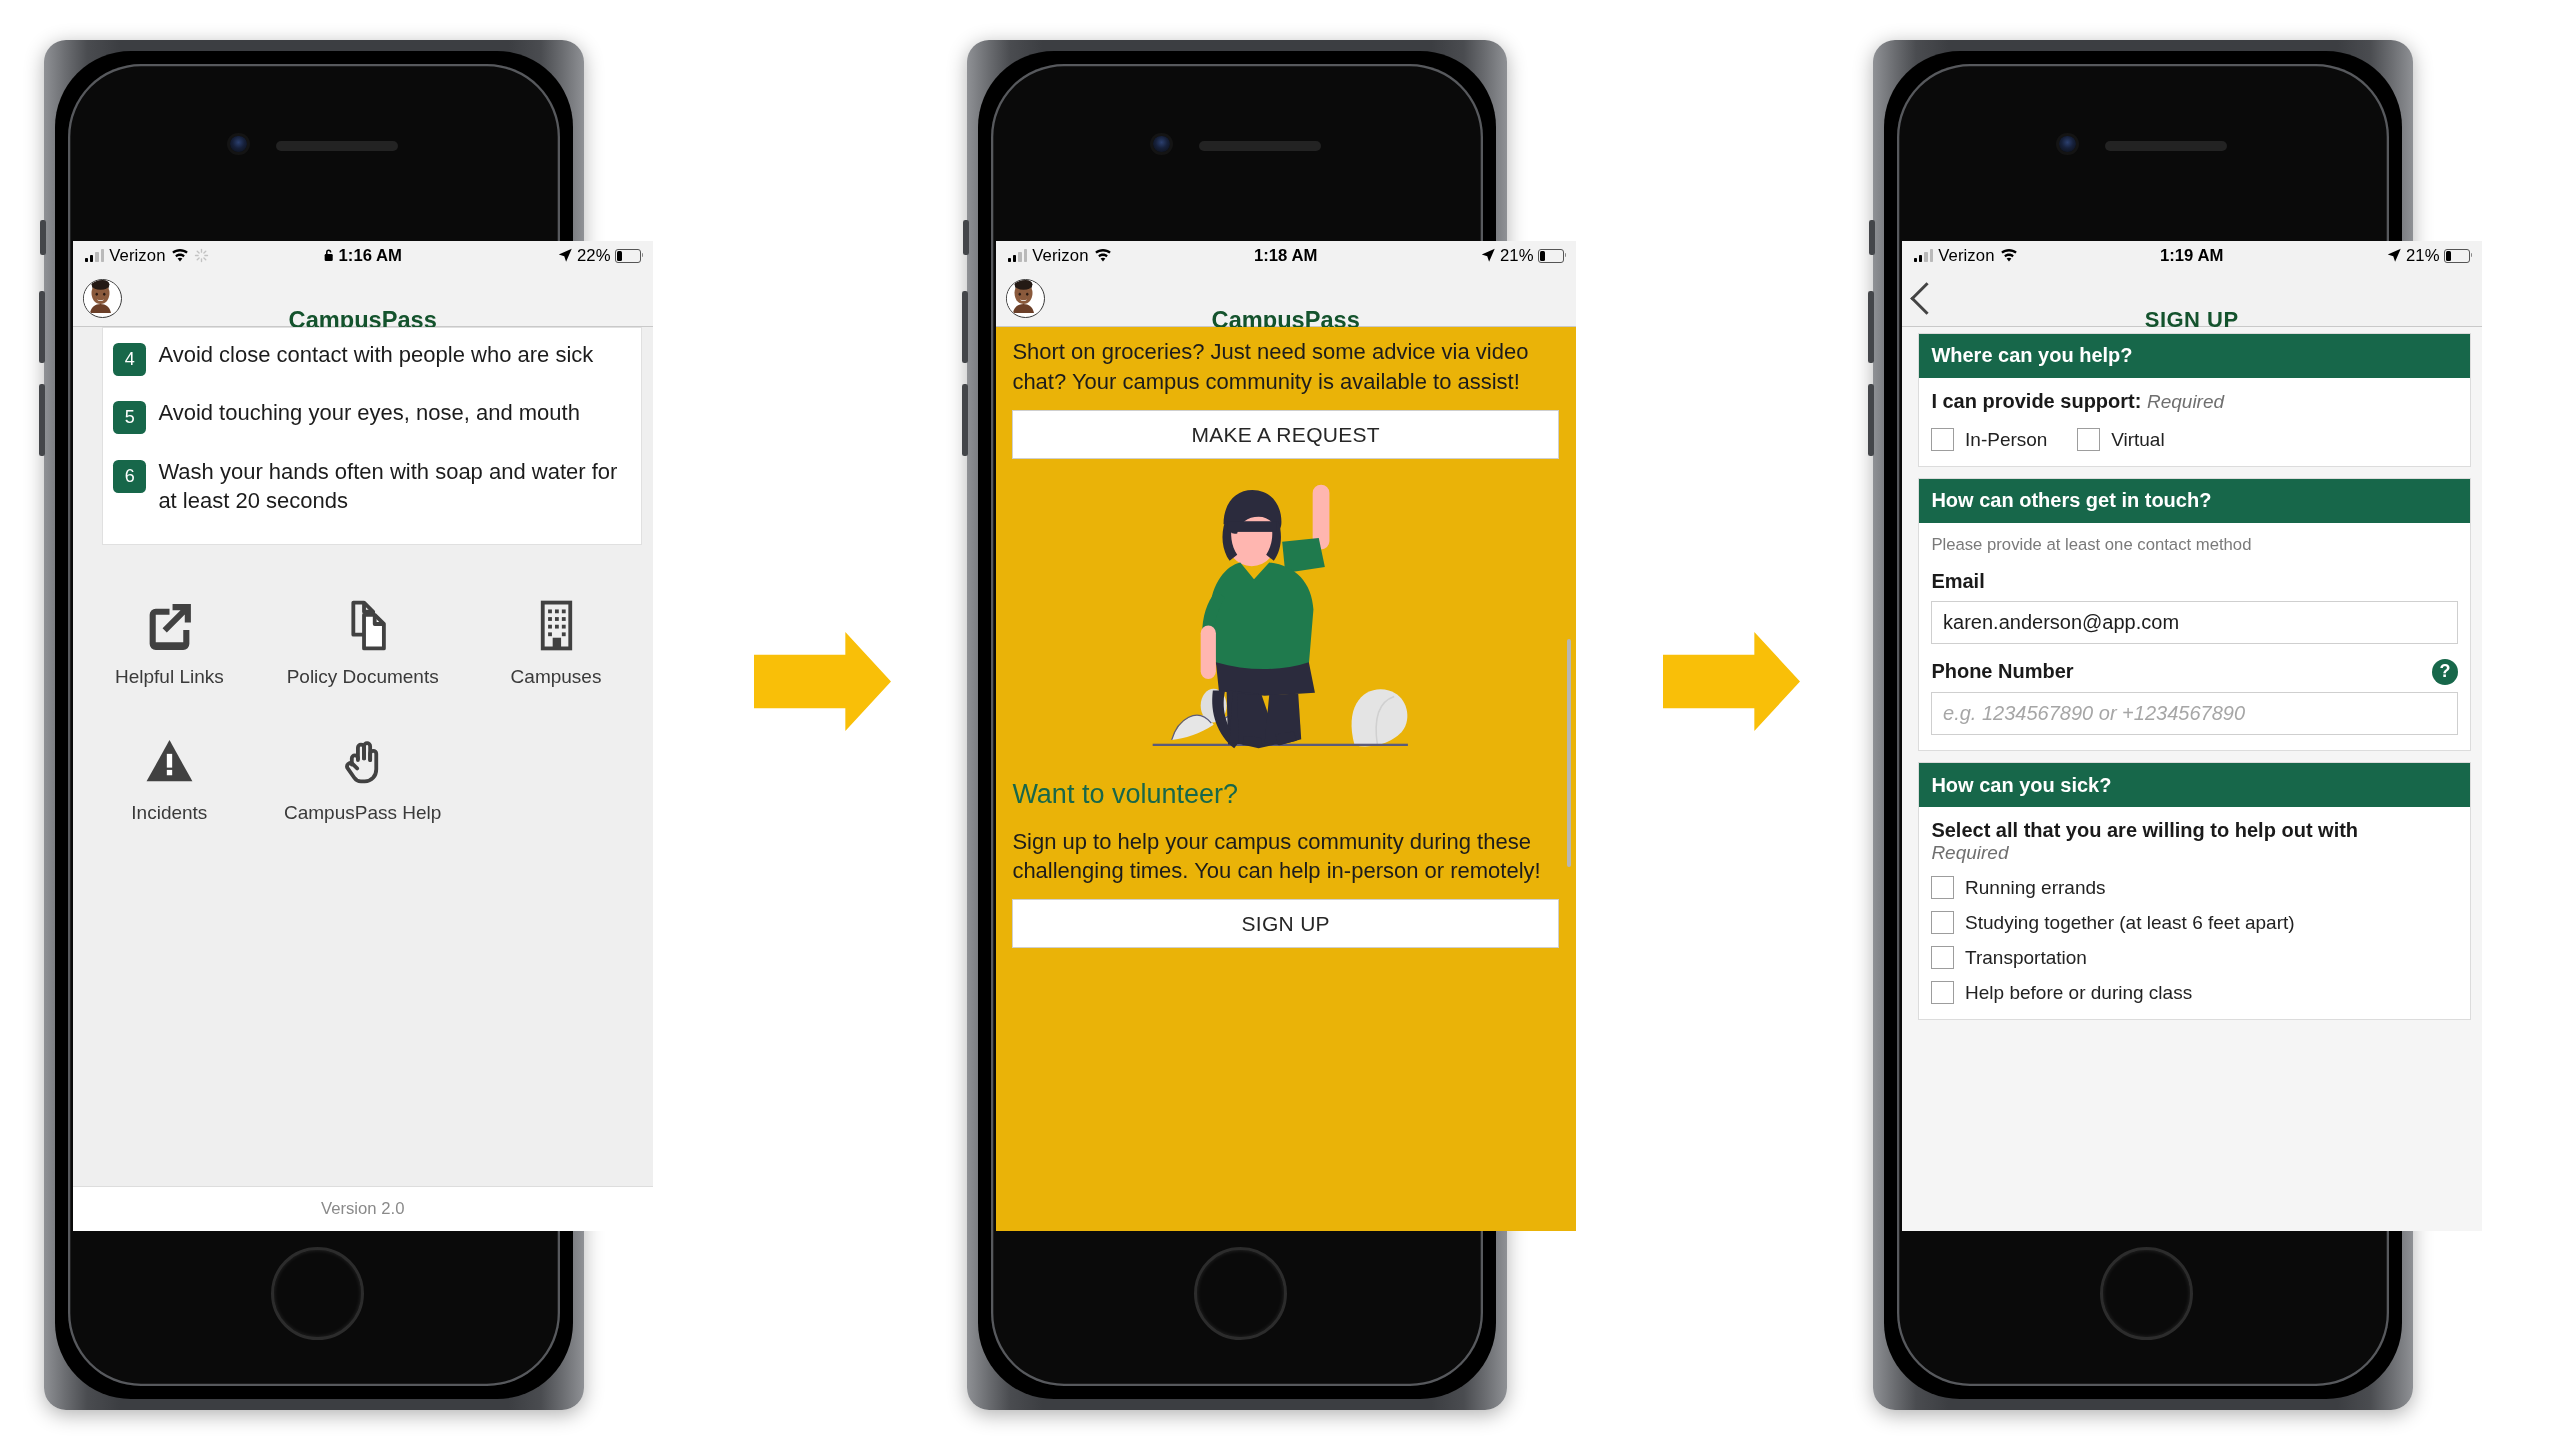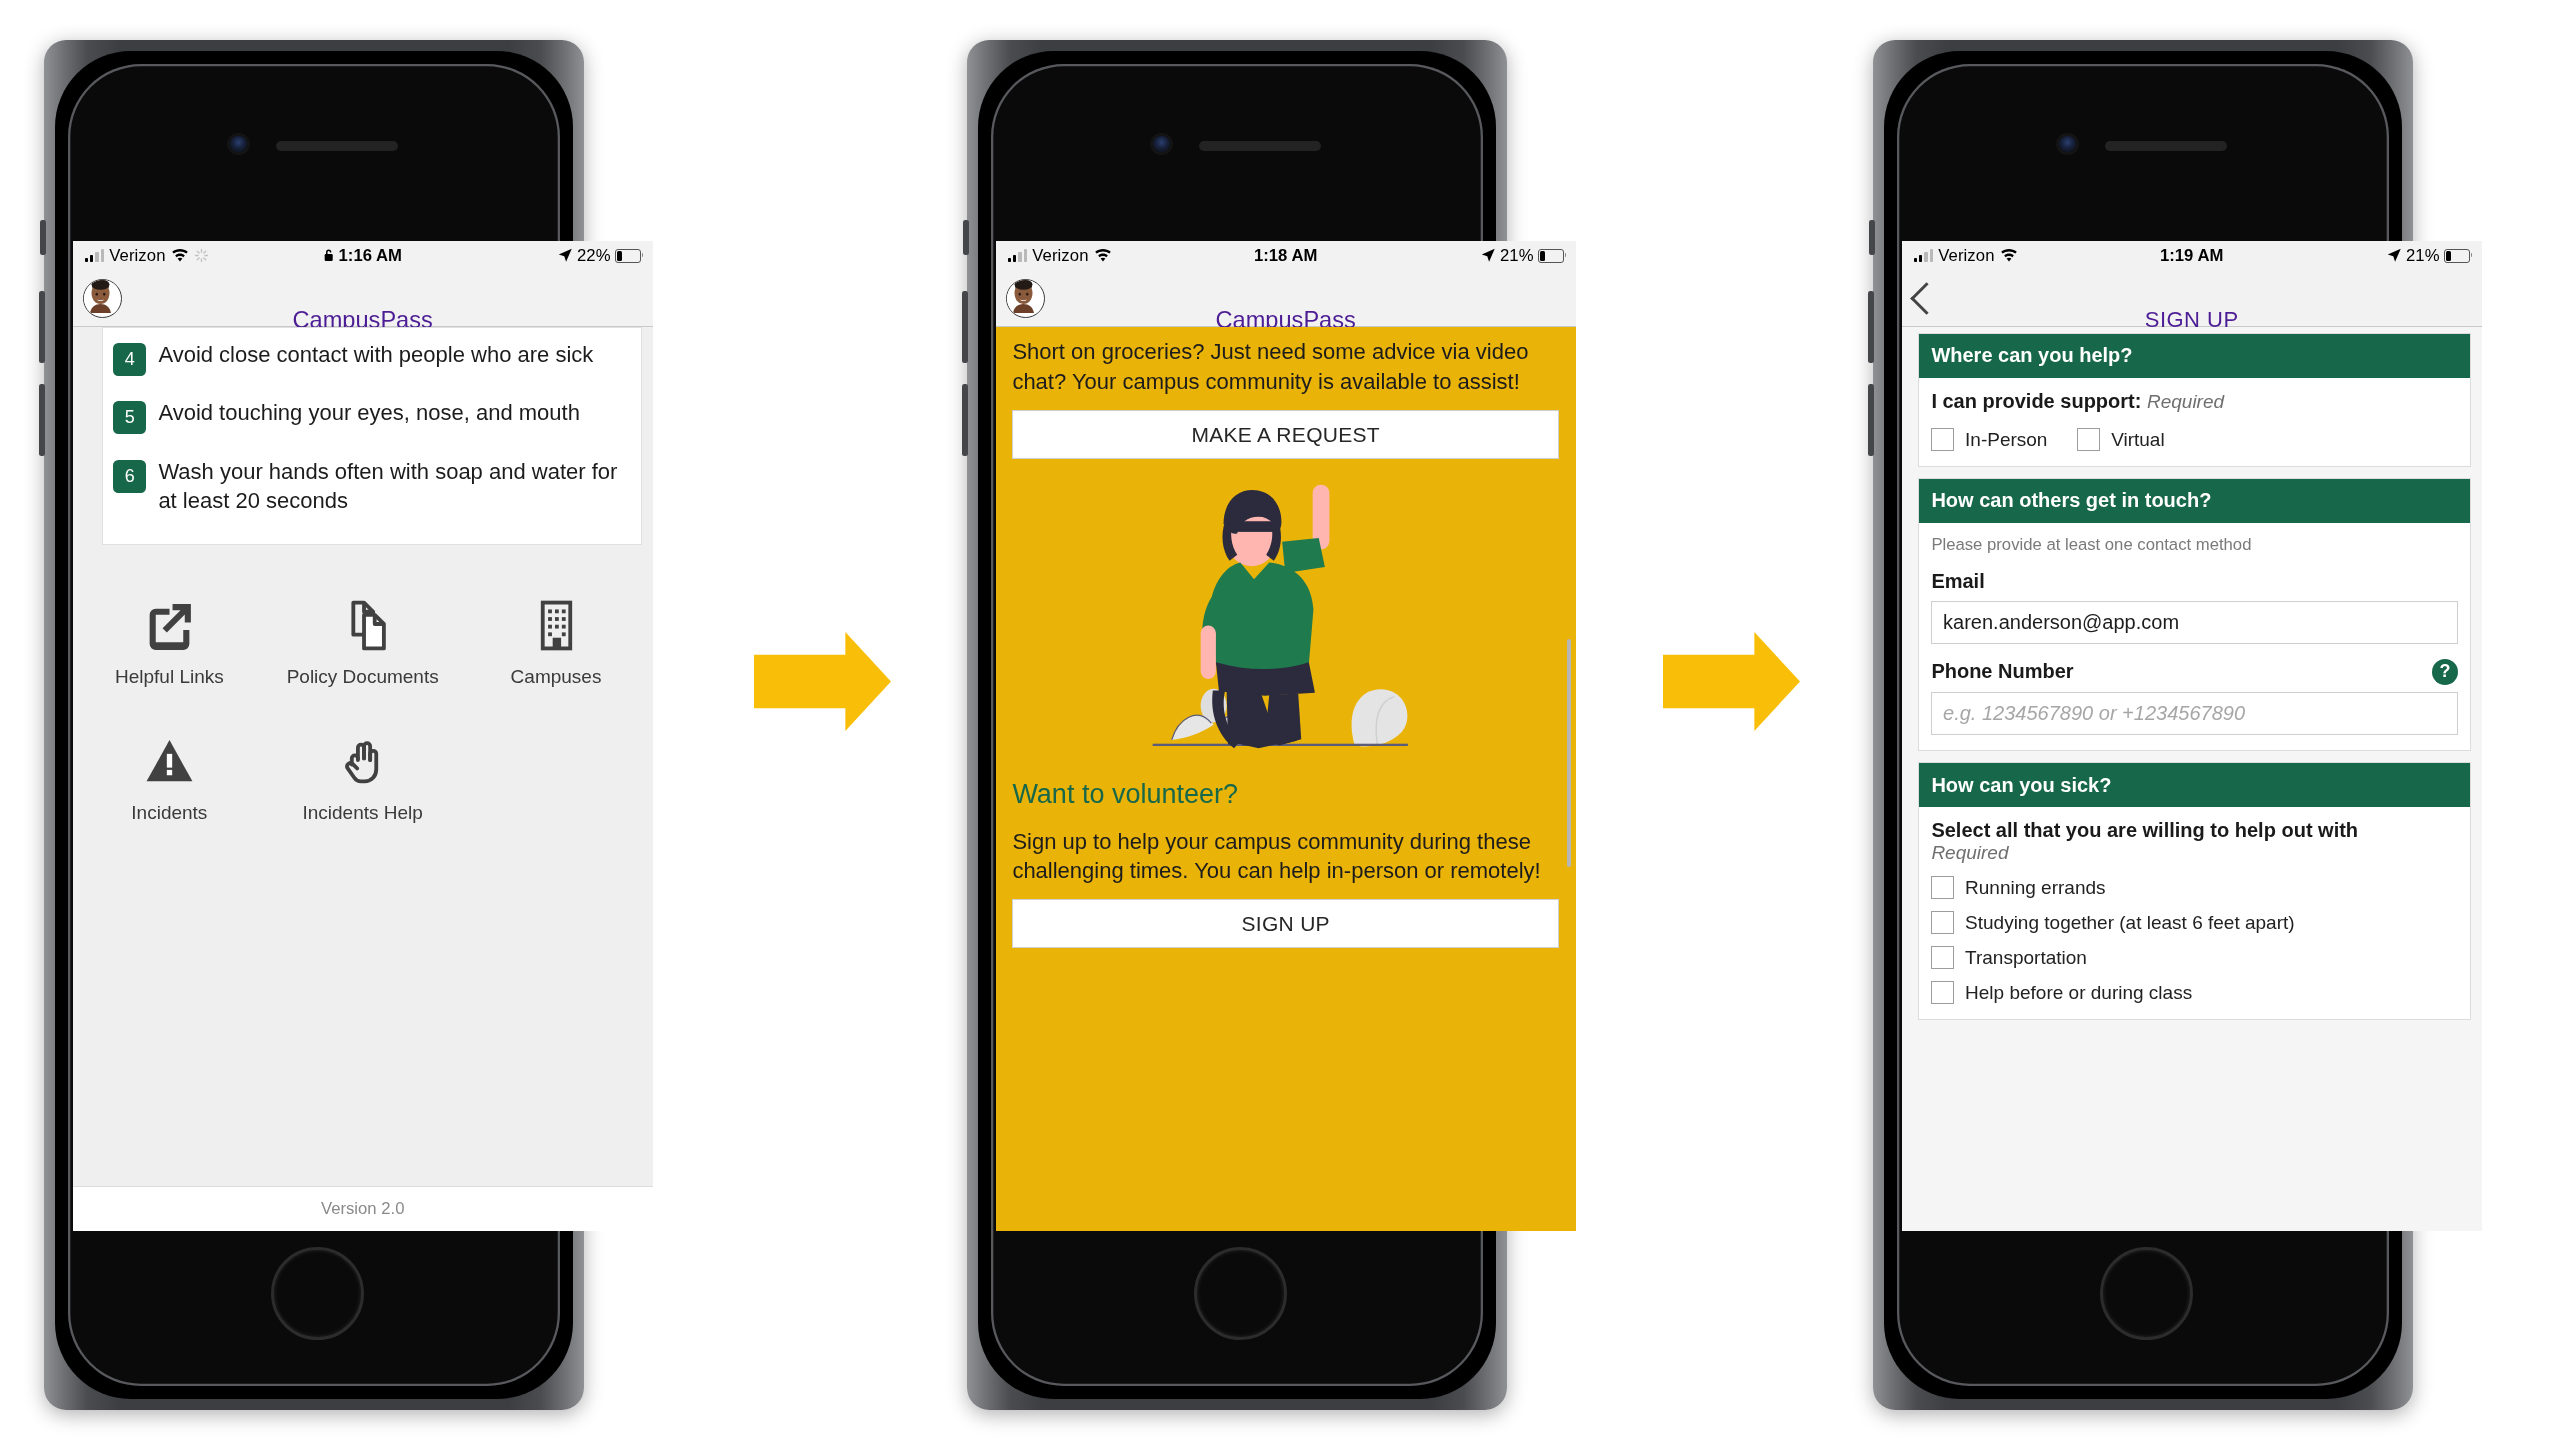--- a/index.html
+++ b/index.html
@@ -47,21 +47,21 @@
   .bars i:nth-child(4){height:13px;background:#b9b9b9;}
   .carrier{font-size:16.7px;font-weight:500;letter-spacing:0.1px;}
   .battpct{font-size:16.7px;font-weight:500;}
   .batt{width:23.6px;height:12px;border:1.5px solid #555;border-radius:3px;position:relative;}
   .batt::after{content:"";position:absolute;right:-3.8px;top:3px;width:1.9px;height:4.6px;background:#888;border-radius:0 1.5px 1.5px 0;}
   .batt b{position:absolute;left:1.1px;top:1.1px;bottom:1.1px;width:20%;background:#000;border-radius:1.5px;display:block;}
 
   
   .navbar{height:55px;background:#f2f2f2;border-bottom:0.8px solid #c9c9c9;display:flex;align-items:center;position:relative;}
   .avatar{width:37px;height:37px;border-radius:50%;margin-left:10.7px;overflow:hidden;border:1.5px solid #3a3a3a;flex:0 0 auto;position:relative;background:#fff;}
-  .nav-title{position:absolute;left:0;right:0;text-align:center;font-size:23.6px;color:#4c1d95;font-weight:400;pointer-events:none;margin-top:44px;}
+  .nav-title{position:absolute;left:0;right:0;text-align:center;font-size:23.6px;color:#14532d;font-weight:700;pointer-events:none;margin-top:44px;}
   .nav-title.caps{letter-spacing:0.5px;font-size:22px;}
   .backchev{margin-left:13.7px;width:20px;height:20px;border-left:3.8px solid #444;border-bottom:3.8px solid #444;transform:rotate(45deg);flex:0 0 auto;}
 
   
   .p1-body{background:#efefef;height:904px;position:relative;overflow:hidden;}
   .card{background:#fff;border:0.8px solid #e0e0e0;margin:0 10.7px 0 29px;}
   .tiprow{display:flex;padding:12px 13.7px 10.7px 10.7px;gap:12px;align-items:flex-start;}
   .tipnum{width:33px;height:33px;min-width:33px;border-radius:5.3px;background:#17674a;color:#fff;
           display:flex;align-items:center;justify-content:center;font-size:18px;font-weight:500;margin-top:3px;}
   .tiptext{font-size:22px;line-height:1.32;color:#1c1c1c;}
@@ -263,21 +263,21 @@
                 <div class="gicon">
                   <svg width="55" height="55" viewBox="0 0 72 72">
                     <g fill="none" stroke="#414141" stroke-width="5" stroke-linejoin="round" stroke-linecap="round">
                       <path d="M22 40V32a4 4 0 018 0"></path>
                       <path d="M30 34V18a4 4 0 018 0v14"></path>
                       <path d="M38 32V16a4 4 0 018 0v18"></path>
                       <path d="M46 34v-8a4 4 0 018 0v20c0 9-6 16-15 16h-5c-4 0-7-2-9-5L16 44a4.5 4.5 0 017-5l6 6"></path>
                     </g>
                   </svg>
                 </div>
-                <div class="glabel">Incidents Help</div>
+                <div class="glabel">CampusPass Help</div>
               </div>
               <div class="gcell"></div>
             </div>
           </div>
 
           <div class="verbar" style="position:absolute;left:0;right:0;bottom:0;">Version 2.0</div>
         </div>
       </div>
     </div>
   </div>

